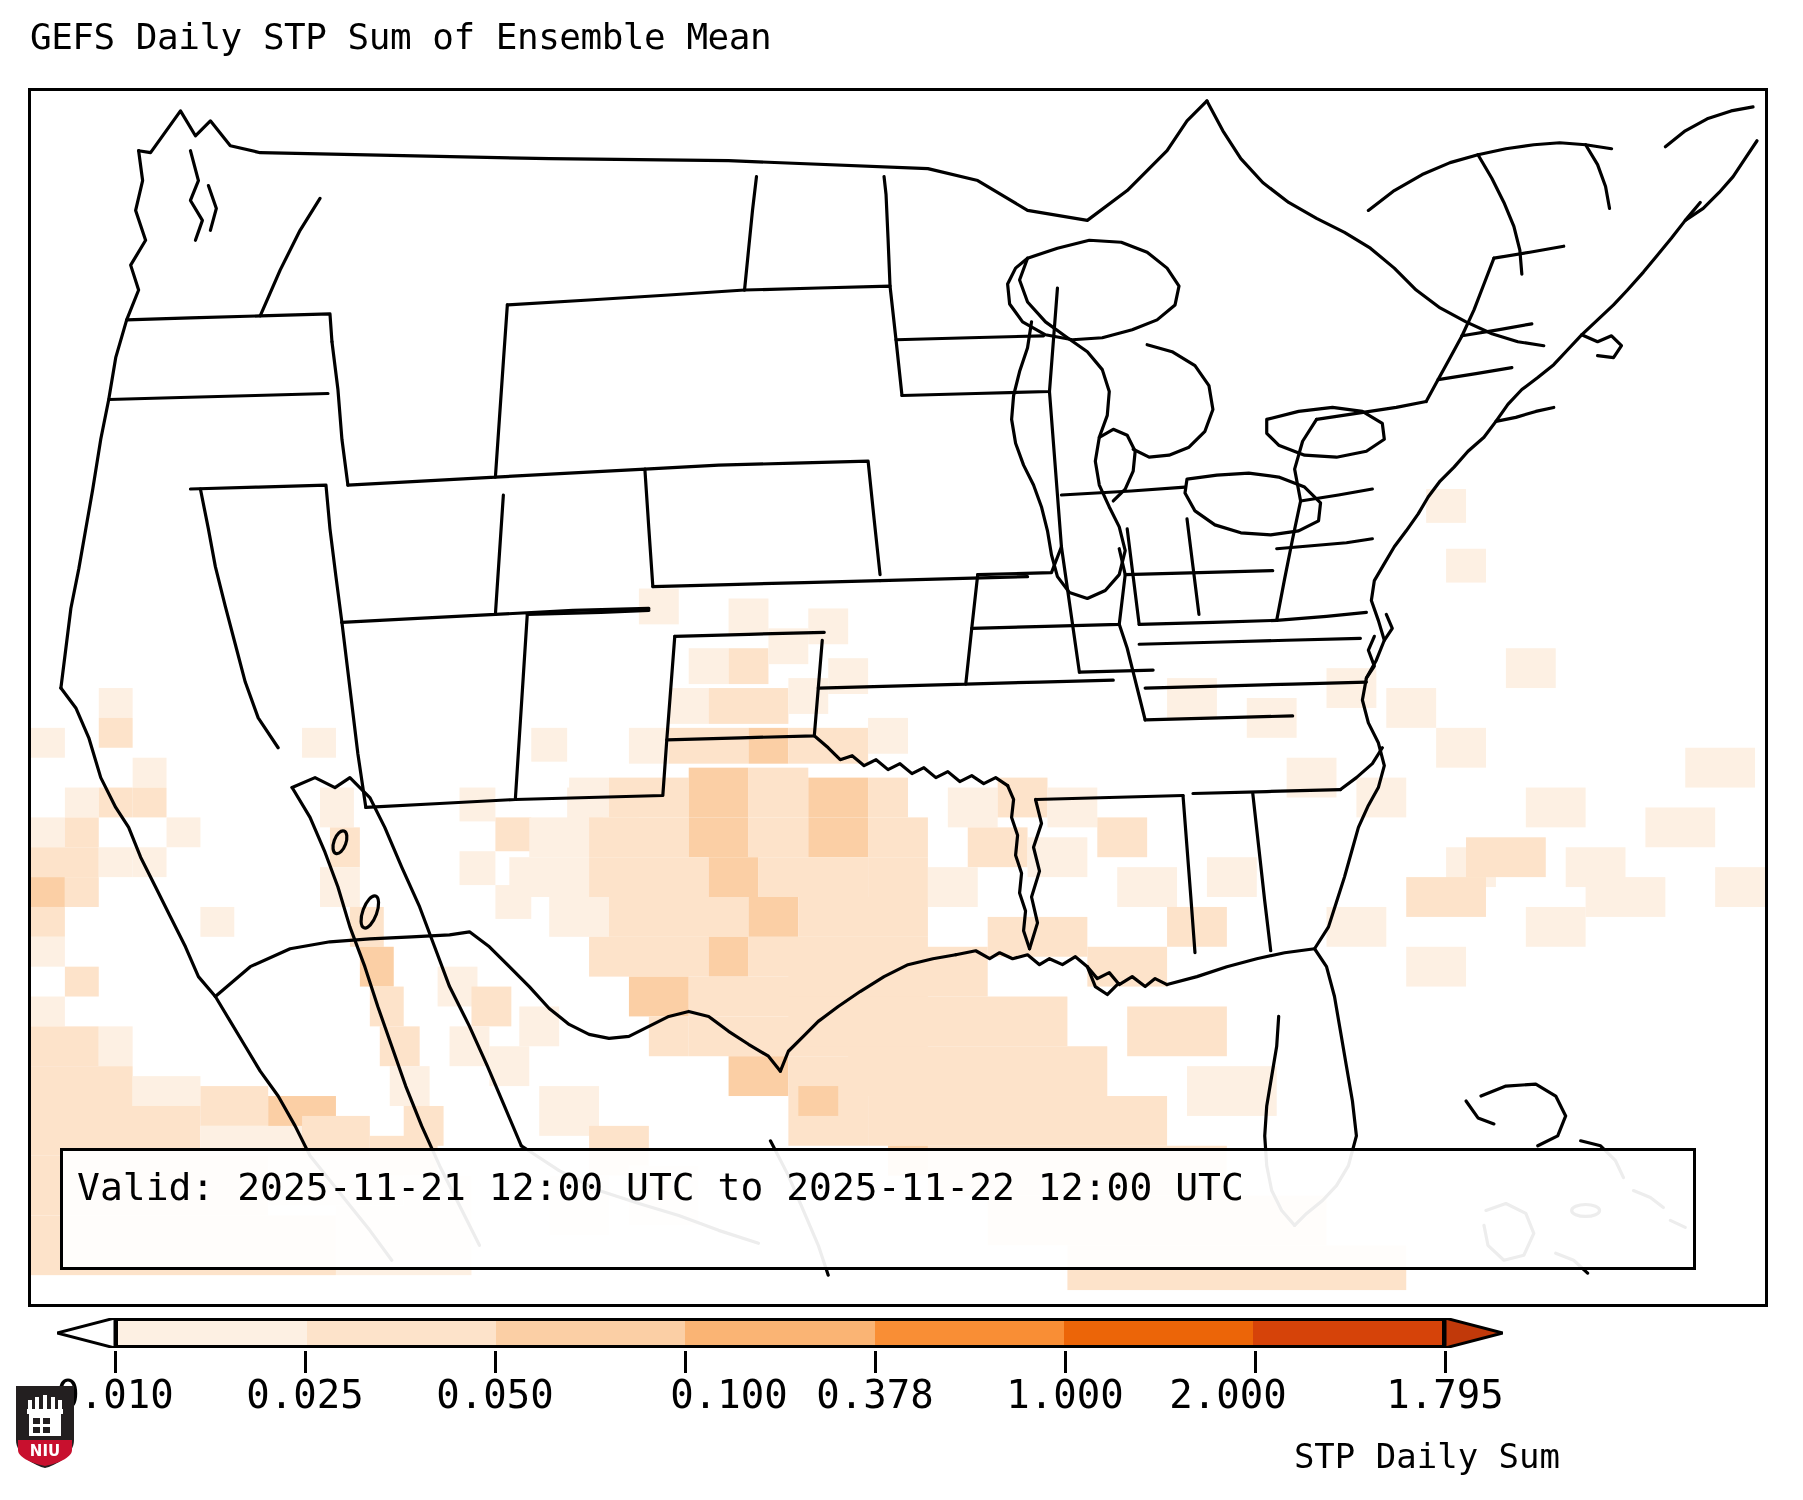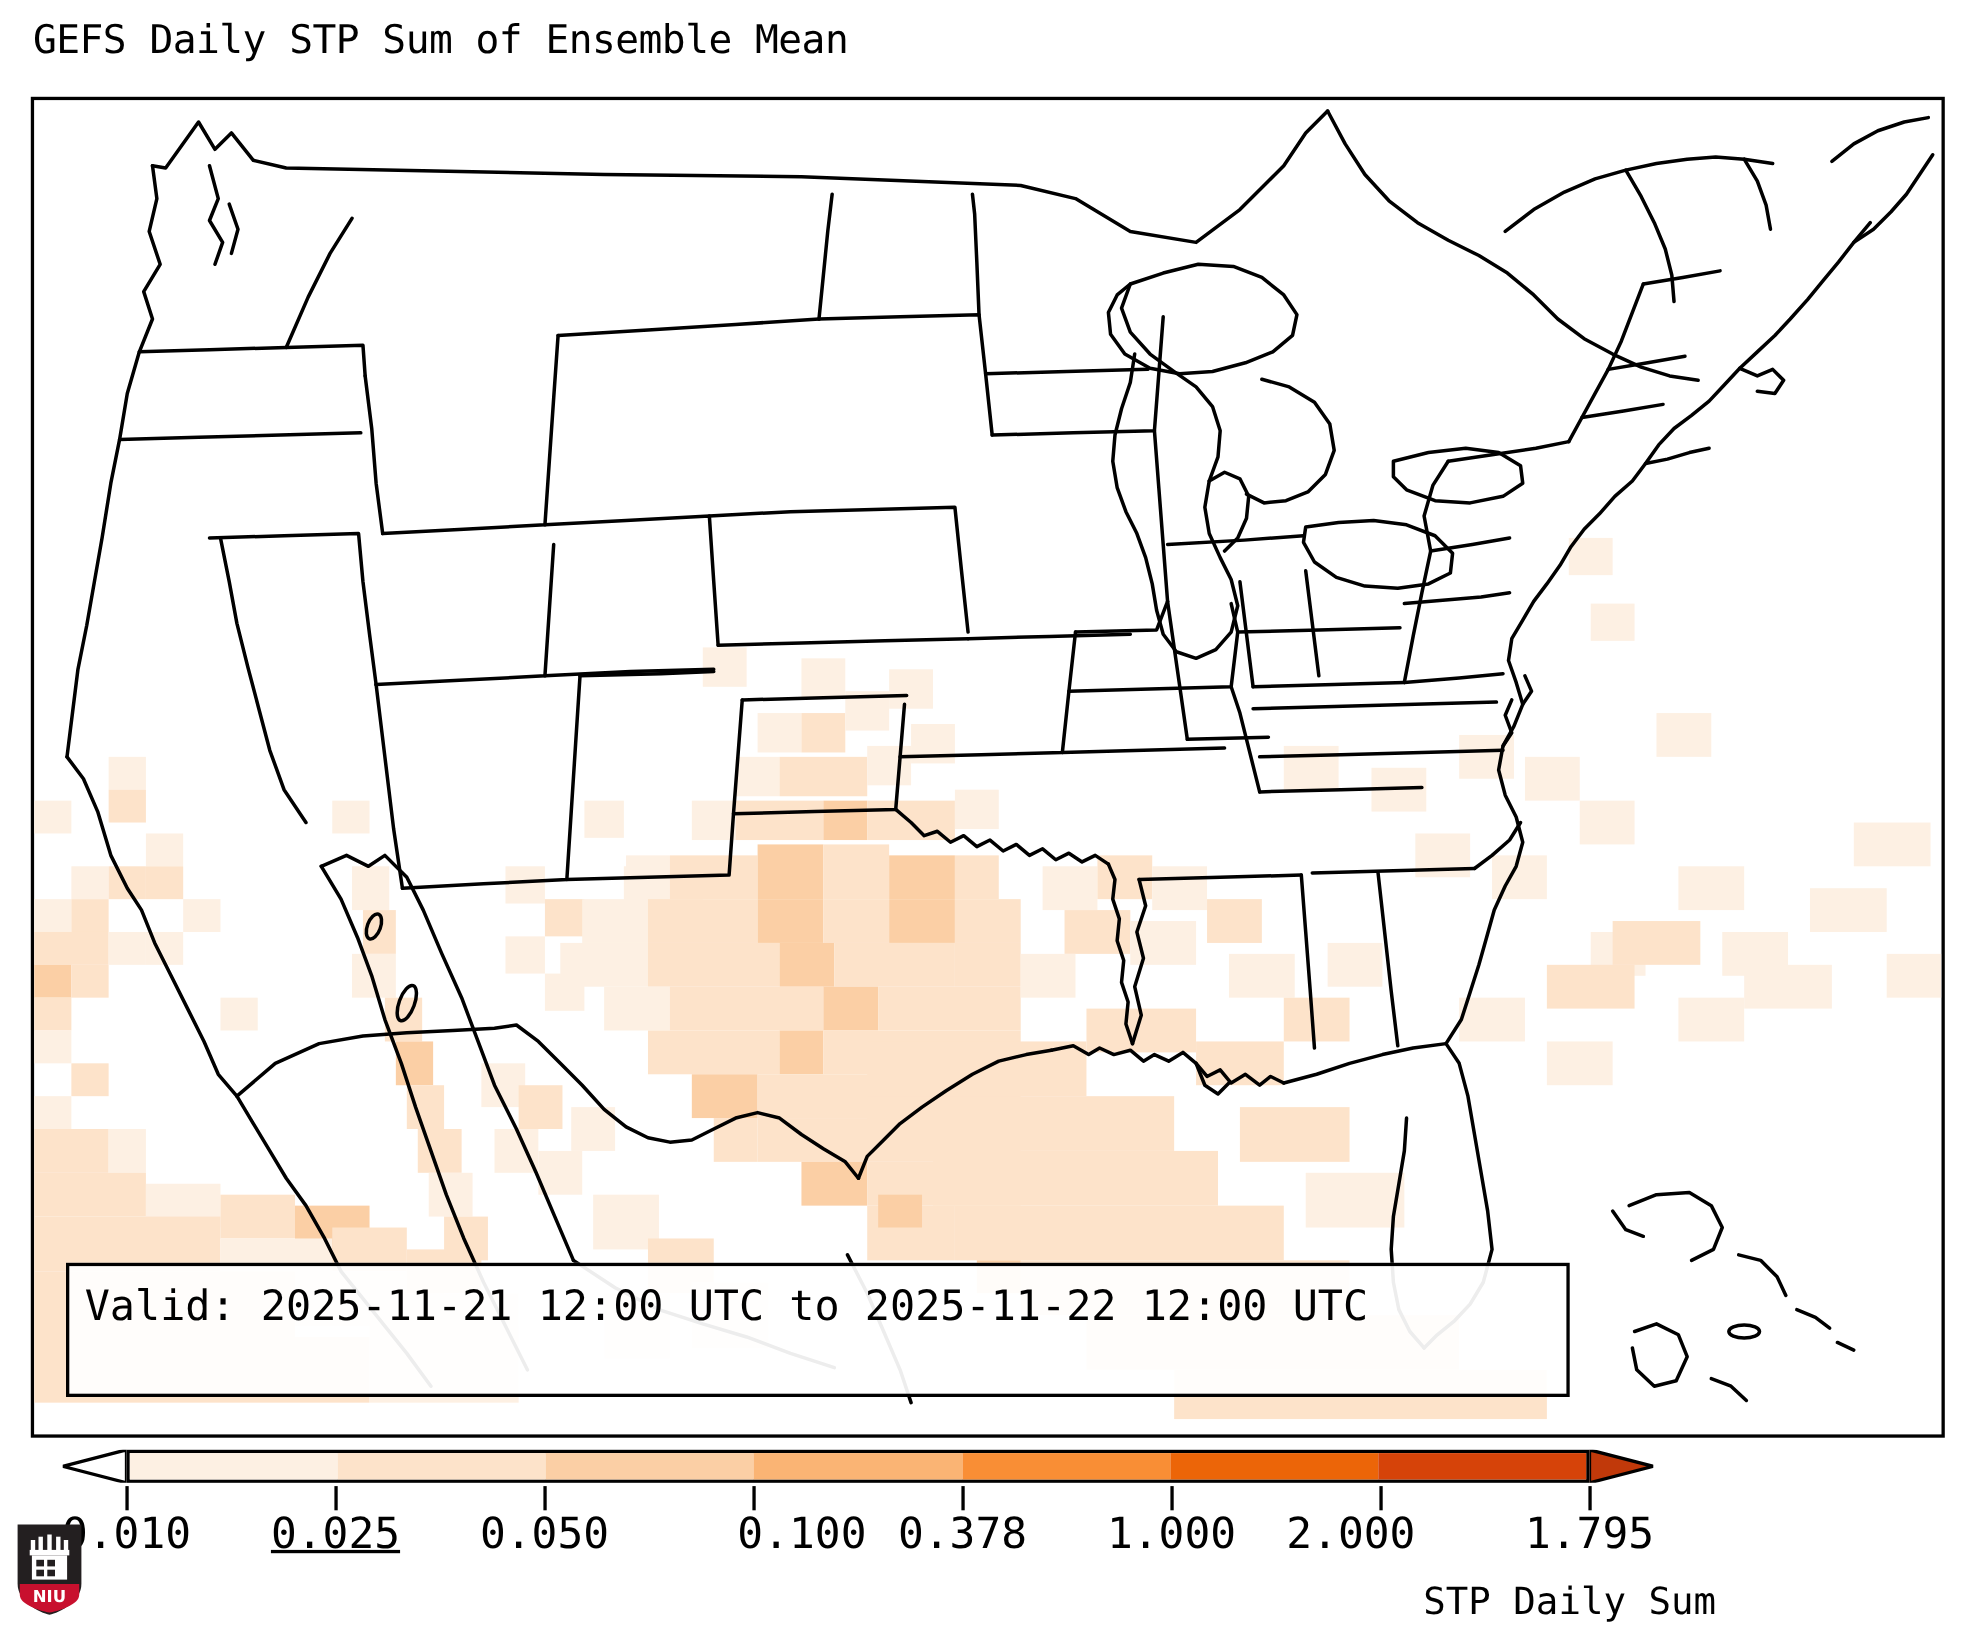--- a/index.html
+++ b/index.html
@@ -15,21 +15,21 @@
   
   #map-frame{
     position:absolute;left:28px;top:88px;width:1740px;height:1219px;
     border:3px solid #000;box-sizing:border-box;background:#ffffff;
     overflow:hidden;
   }
   #map-canvas{position:absolute;left:0;top:0;width:100%;height:100%;}
 
   
   #annotation-box{
-    position:absolute;left:60px;top:1148px;width:1367px;height:122px;
+    position:absolute;left:60px;top:1148px;width:1636px;height:122px;
     border:3px solid #000;box-sizing:border-box;background:rgba(255,255,255,0.93);
     padding:8px 14px 0 14px;
   }
   .anno-line{
     font-size:38px;line-height:57px;color:#000;white-space:pre;
     font-family:"DejaVu Sans Mono","Liberation Mono",monospace;
   }
 
   
   #colorbar-wrap{position:absolute;left:0;top:1310px;width:1803px;height:190px;}
@@ -445,21 +445,21 @@
       <div class="cb-tick" style="left: 303.5px;"></div>
       <div class="cb-tick" style="left: 493.5px;"></div>
       <div class="cb-tick" style="left: 683.5px;"></div>
       <div class="cb-tick" style="left: 873.5px;"></div>
       <div class="cb-tick" style="left: 1063.5px;"></div>
       <div class="cb-tick" style="left: 1253.5px;"></div>
       <div class="cb-tick" style="left: 1443.5px;"></div>
     </div>
   <div id="cb-labels">
       <div class="cb-label" style="left: 115px;">0.010</div>
-      <div class="cb-label" style="left: 305px; text-decoration: underline;">0.025</div>
+      <div class="cb-label" style="left: 305px;">0.025</div>
       <div class="cb-label" style="left: 495px;">0.050</div>
       <div class="cb-label" style="left: 710px; margin-left: 19px;">0.100</div>
       <div class="cb-label" style="left: 875px;">0.378</div>
       <div class="cb-label" style="left: 1065px;">1.000</div>
       <div class="cb-label" style="left: 1228px;">2.000</div>
       <div class="cb-label" style="left: 1445px;">1.795</div>
     </div>
 
   <div id="cb-axis-label">STP Daily Sum</div>
 </div>

